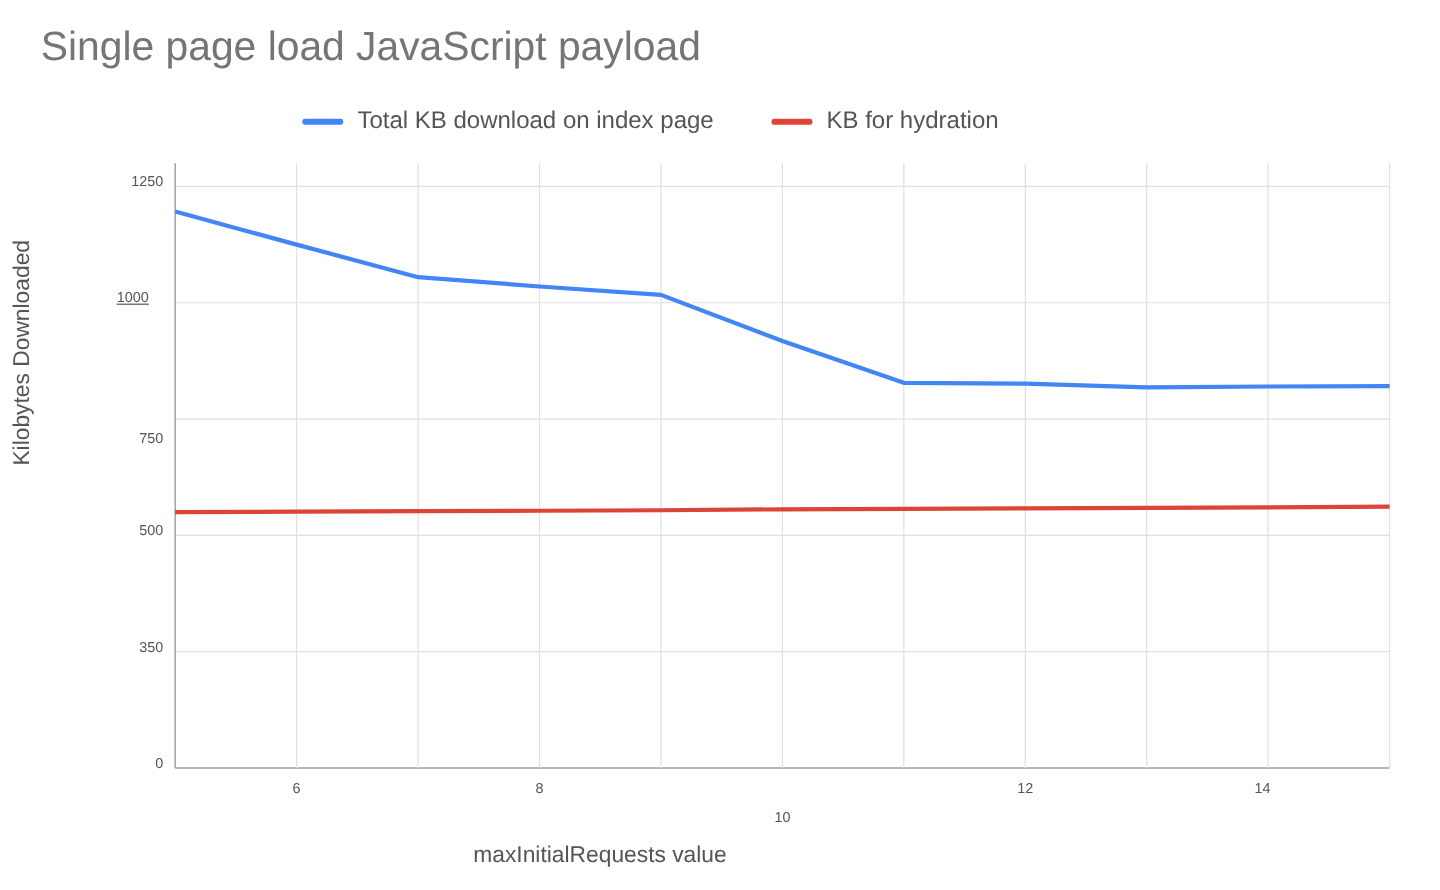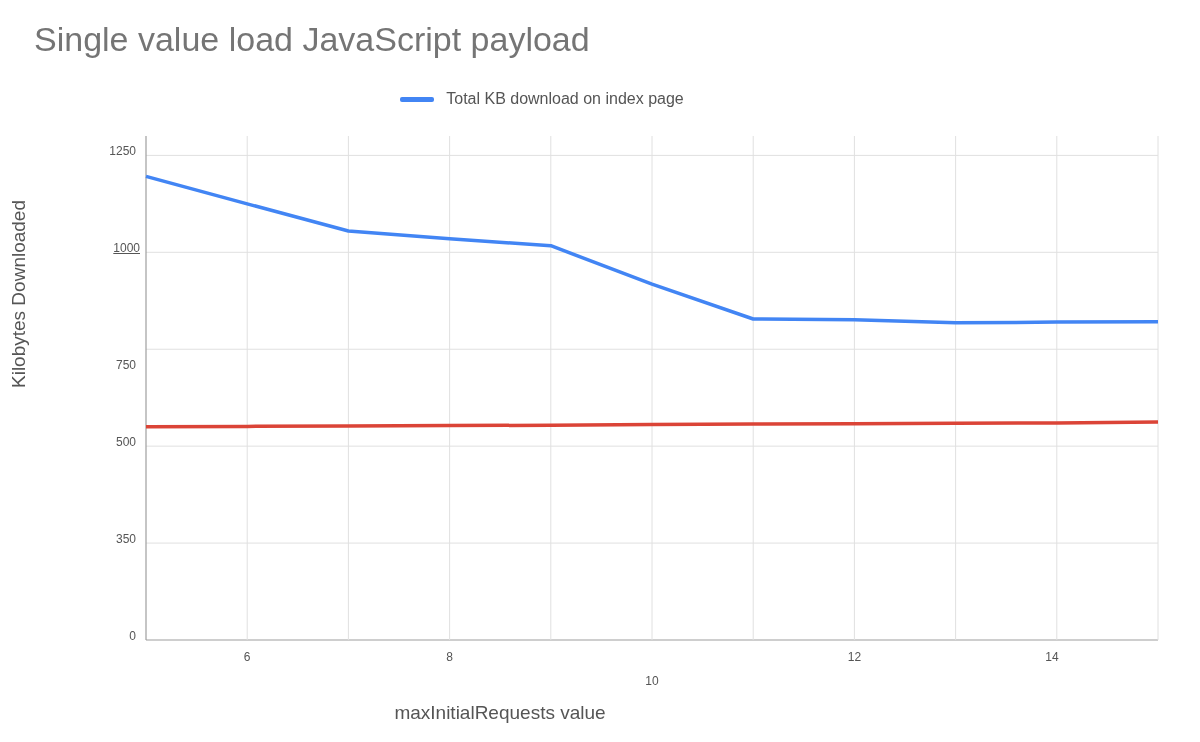--- a/index.html
+++ b/index.html
@@ -26,21 +26,21 @@
     font-weight: 400;
   }
   .legend {
     position: absolute;
     top: 90px;
     left: 0;
     width: 1084px;
     display: flex;
     justify-content: center;
     gap: 48px;
-    font-size: 16px;
+    font-size: 20px;
     color: #555;
     text-align: right;
   }
   .legend-item {
     display: flex;
     align-items: center;
     gap: 12px;
   }
   .legend-swatch {
     width: 34px;
@@ -105,26 +105,30 @@
     text-align: center;
     font-size: 19px;
     color: #555;
   }
 </style>
 </head>
 <body>
 
 <div class="chart-container">
 
-  <div class="chart-title">Single value load JavaScript payload</div>
+  <div class="chart-title">Single page load JavaScript payload</div>
 
   <div class="legend">
     <div class="legend-item">
       <span class="legend-swatch" id="swatch-0" style="background: rgb(66, 133, 244);"></span>
       <span>Total KB download on index page</span>
+    </div>
+    <div class="legend-item">
+      <span class="legend-swatch" id="swatch-1" style="background: rgb(219, 68, 55);"></span>
+      <span>KB for hydration</span>
     </div>
   </div>
 
   <div class="plot-area">
     <svg id="plot-svg">
         <line x1="0" x2="1012" y1="504" y2="504" class="axisline"></line>
         <line x1="0" x2="1012" y1="407.0769230769231" y2="407.0769230769231" class="gridline"></line>
         <line x1="0" x2="1012" y1="310.15384615384613" y2="310.15384615384613" class="gridline"></line>
         <line x1="0" x2="1012" y1="213.23076923076928" y2="213.23076923076928" class="gridline"></line>
         <line x1="0" x2="1012" y1="116.30769230769226" y2="116.30769230769226" class="gridline"></line>
@@ -143,21 +147,21 @@
         <path d="M0 40.31999999999999 L101.2 67.84615384615381 L202.4 94.98461538461538 L303.59999999999997 102.73846153846159 L404.8 109.71692307692308 L506 148.09846153846155 L607.1999999999999 182.99076923076922 L708.4 183.76615384615383 L809.6 186.86769230769227 L910.8000000000001 186.0923076923077 L1012 185.7046153846154" class="series-line" stroke="#4285f4"></path>
         <path d="M0 290.7692307692308 L101.2 290.3815384615384 L202.4 289.99384615384616 L303.59999999999997 289.60615384615386 L404.8 289.2184615384615 L506 288.4430769230769 L607.1999999999999 288.0553846153846 L708.4 287.6676923076923 L809.6 287.28 L910.8000000000001 286.89230769230767 L1012 286.11692307692306" class="series-line" stroke="#db4437"></path>
       </svg>
   </div>
 
   <div id="y-tick-labels">
       <div class="y-tick-label" style="left: 76px; top: 629px;">0</div>
       <div class="y-tick-label" style="left: 76px; top: 532.077px;">350</div>
       <div class="y-tick-label" style="left: 76px; top: 435.154px;">500</div>
       <div class="y-tick-label" style="left: 76px; top: 338.231px; margin-top: 20px;">750</div>
-      <div class="y-tick-label" style="left: 80px; top: 241.308px; text-decoration: underline;">1000</div>
+      <div class="y-tick-label" style="left: 64px; top: 241.308px; text-decoration: underline;">1000</div>
       <div class="y-tick-label" style="left: 76px; top: 144.385px;">1250</div>
     </div>
   <div id="x-tick-labels">
       <div class="x-tick-label" style="left: 217.2px; top: 650px;">6</div>
       <div class="x-tick-label" style="left: 419.6px; top: 650px;">8</div>
       <div class="x-tick-label" style="left: 622px; top: 650px; margin-top: 24px;">10</div>
       <div class="x-tick-label" style="left: 824.4px; top: 650px;">12</div>
       <div class="x-tick-label" style="left: 1022px; top: 650px;">14</div>
     </div>
 

